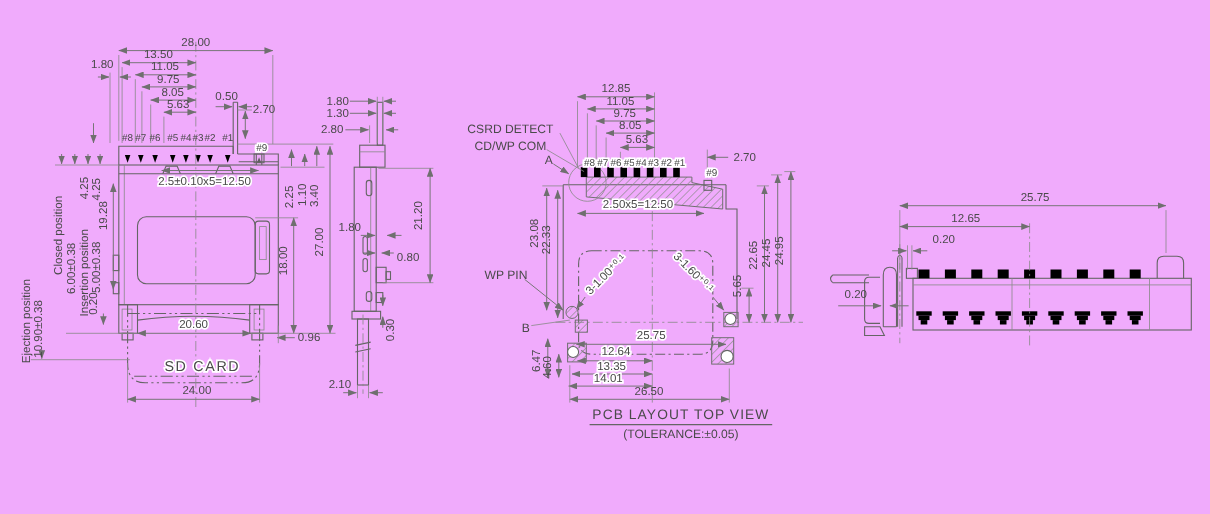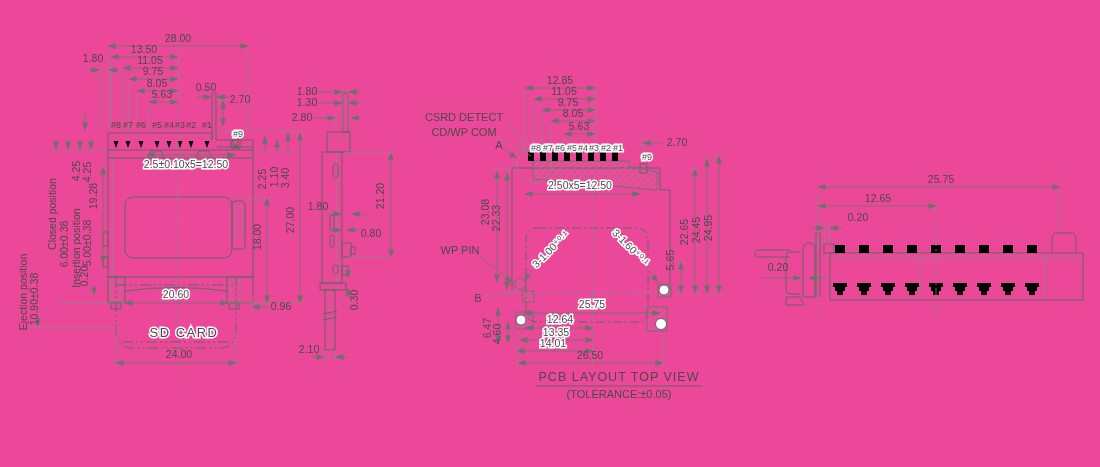--- a/index.html
+++ b/index.html
@@ -1,16 +1,16 @@
 <!DOCTYPE html>
 <html><head>
 <meta charset="utf-8">
 <style>
   html,body{margin:0;padding:0;background:#fff;}
-  .stage{position:relative;width:1100px;height:467px;background:#ec4899;overflow:hidden;}
+  .stage{position:relative;width:1100px;height:467px;background:#f0abfc;overflow:hidden;}
   svg{position:absolute;left:0;top:0;}
   svg text{font-family:"Liberation Sans","DejaVu Sans",sans-serif;fill:#4a4a4a;}
   .t{font-size:10.5px;text-anchor:middle;}
   .ts{font-size:9px;text-anchor:middle;}
   .tb{font-size:13px;text-anchor:middle;letter-spacing:1.5px;}
   .tc{font-size:12.5px;text-anchor:middle;letter-spacing:1px;}
   .t2{font-size:11px;text-anchor:middle;}
   .halo{paint-order:stroke;stroke:#ffffff;stroke-width:3px;}
   .o line,.o rect,.o path,.o circle,.o polyline{stroke:#656565;fill:none;stroke-width:1;}
   .o .thin{stroke:#8a8a8a;stroke-width:0.75;}

